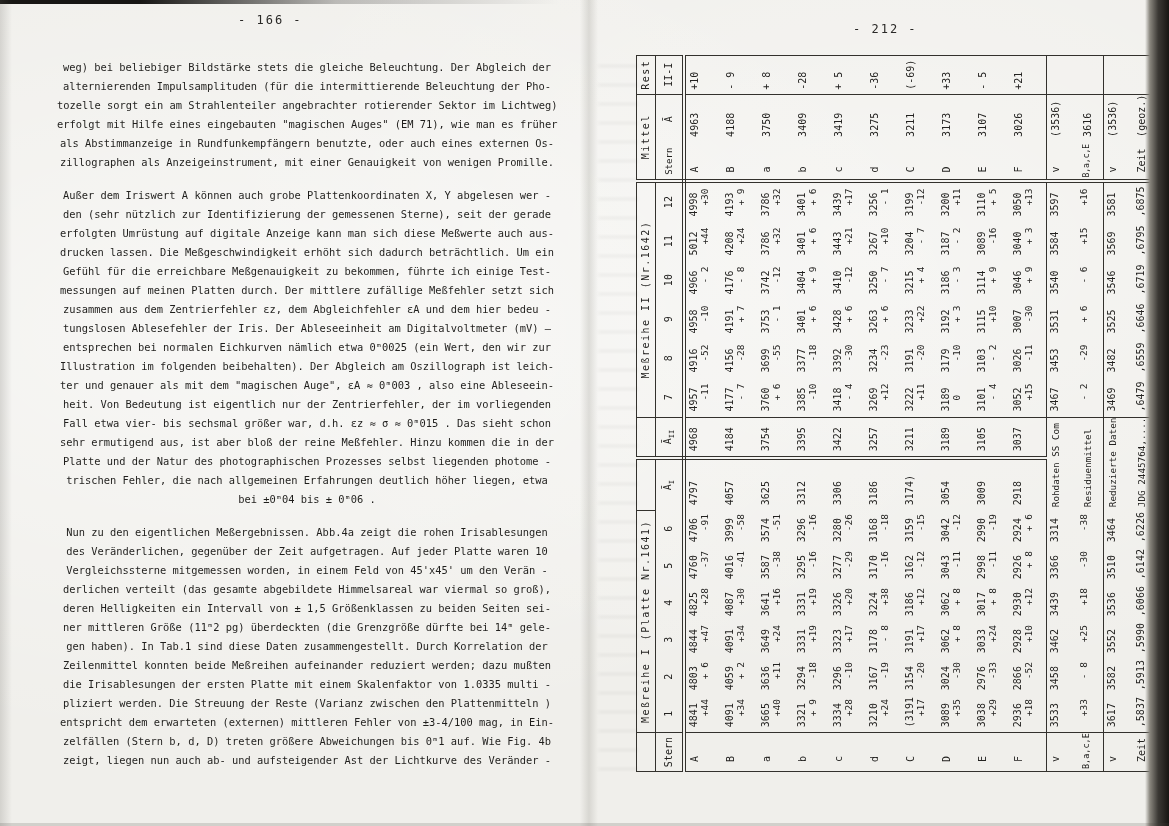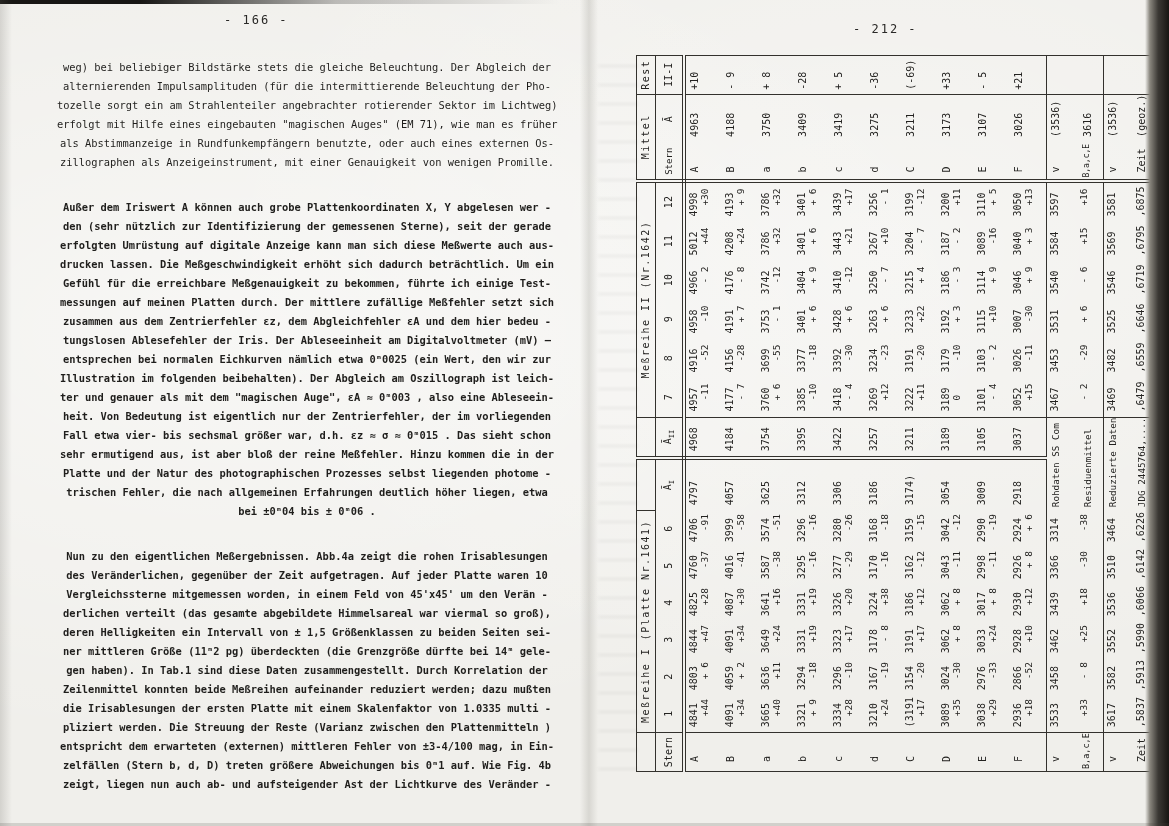--- a/index.html
+++ b/index.html
@@ -17,27 +17,27 @@
   .edge-right{position:absolute;right:0;top:0;width:24px;height:100%;
        background:linear-gradient(90deg,rgba(120,118,110,0) 0%,#8a877f 20%,#3a3834 55%,#171512 100%);}
   .edge-bottom{position:absolute;left:0;bottom:0;width:100%;height:3px;background:rgba(70,68,62,.18);}
   .gutter{position:absolute;left:580px;top:0;width:18px;height:100%;
        background:linear-gradient(90deg,transparent,rgba(120,118,108,.20),transparent);}
   .ghost{position:absolute;left:598px;top:50px;width:40px;height:720px;opacity:.10;
        background:repeating-linear-gradient(0deg,rgba(80,78,72,.8) 0 2px,transparent 2px 19px);
        filter:blur(1.5px);}
 
   .pageno{position:absolute;font-size:12px;letter-spacing:2px;color:#2a2927;}
-  .pageno-l{left:224px;top:13px;}
+  .pageno-l{left:238px;top:13px;}
   .pageno-r{left:853px;top:22px;}
 
   .body-text{position:absolute;left:57px;top:58px;width:500px;font-size:10.4px;
        line-height:19px;color:#1f1e1c;}
   .para{white-space:pre;text-align:center;}
-  .para + .para{margin-top:26px;font-weight:bold;}
+  .para + .para{margin-top:14px;}
 
   
   .rot-wrap{position:absolute;left:636px;top:32px;width:530px;height:740px;}
   .rot-inner{position:absolute;left:0;top:0;width:740px;height:530px;
        transform-origin:top left;transform:rotate(-90deg) translateX(-740px);}
 
   table{border-collapse:collapse;border:1.6px solid #33312d;font-size:10px;line-height:1.15;color:#232220;}
   th,td{padding:0;font-weight:normal;white-space:nowrap;vertical-align:top;}
   thead .h1 th{height:18px;border-bottom:1.5px solid #33312d;font-size:10px;vertical-align:middle;}
   thead .h2 th{height:26px;border-bottom:4px double #33312d;font-size:10px;vertical-align:middle;text-align:center;}

